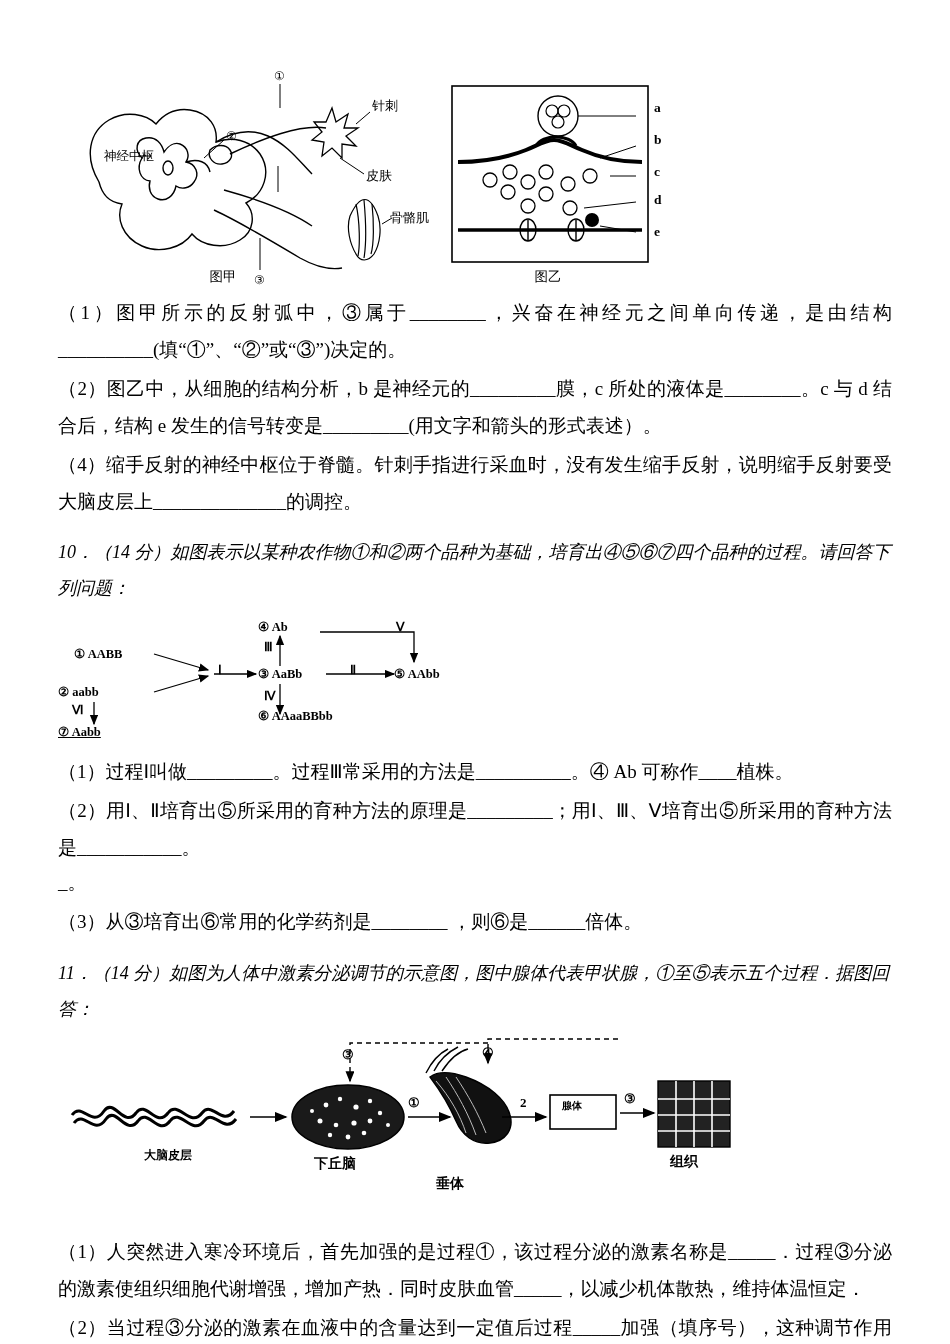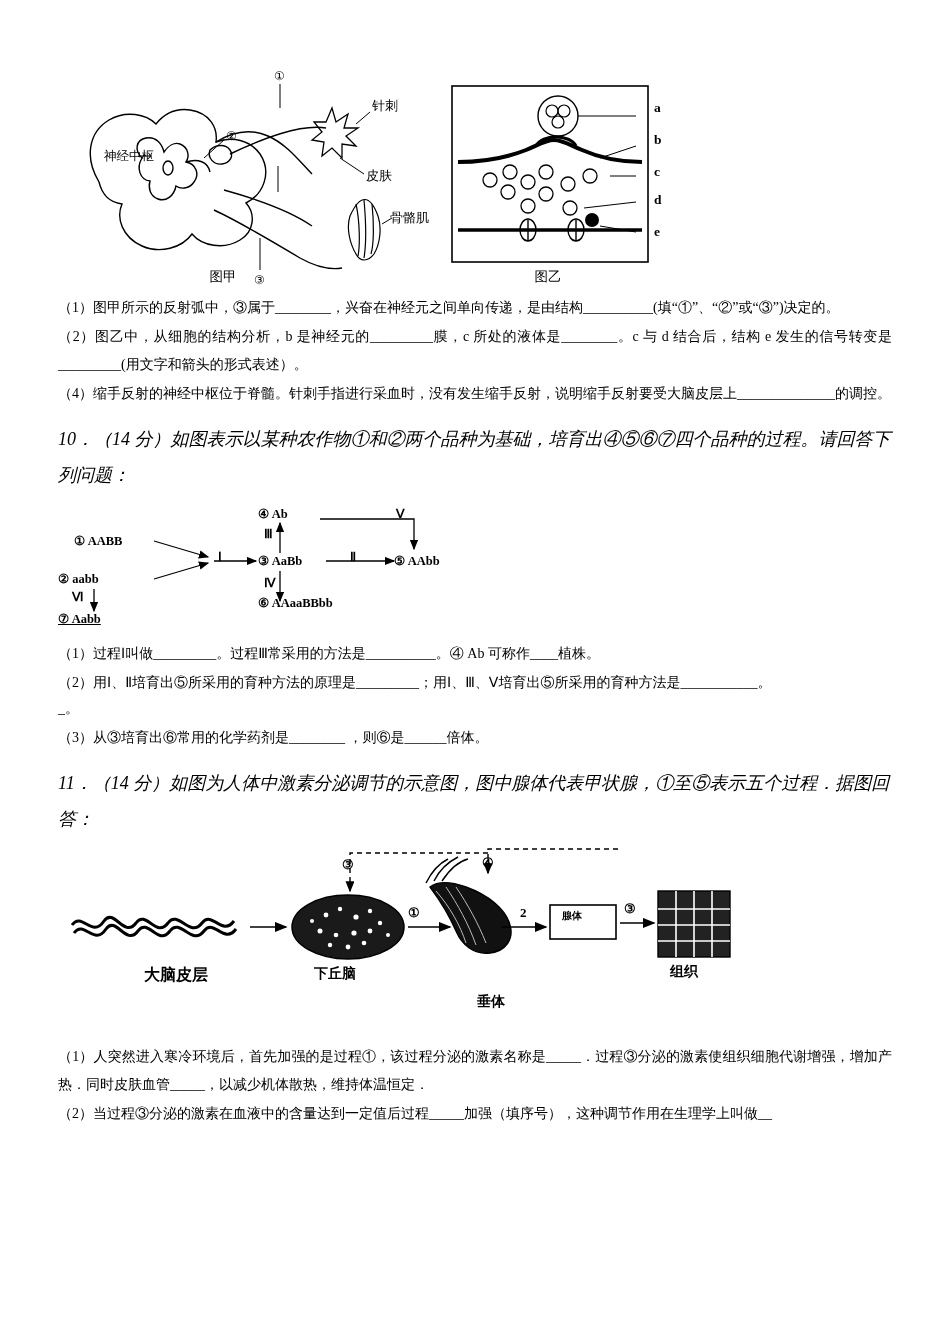--- a/index.html
+++ b/index.html
@@ -10,21 +10,21 @@
     color:#000;
   }
   .page{
     position:relative;
     width:950px;
     min-height:1344px;
     box-sizing:border-box;
     padding:56px 58px 30px 58px;
   }
   .qtext{
-    font-size:14px;
+    font-size:19px;
     line-height:1.95;
     text-align:justify;
     margin:0 0 2px 0;
     font-family:"Liberation Serif", serif;
   }
   .section-head{
     font-size:18px;
     line-height:2.0;
     margin:14px 0 6px 0;
     font-style:italic;
@@ -323,23 +323,23 @@
         <line x1="444" y1="80" x2="488" y2="80"></line>
         <line x1="562" y1="76" x2="596" y2="76"></line>
       </g>
 
       <g stroke="#000" stroke-width="1.4" fill="none" stroke-dasharray="5,4" marker-end="url(#ah2)">
         <path d="M430,6 L292,6 L292,44"></path>
         <path d="M560,2 L430,2 L430,26"></path>
       </g>
     </svg>
 
-    <div class="lbl" style="left:86px;top:118px;font-size:16px;">大脑皮层</div>
+    <div class="lbl" style="left:86px;top:110px;font-size:12px;">大脑皮层</div>
     <div class="lbl" style="left:256px;top:118px;font-size:14px;">下丘脑</div>
-    <div class="lbl" style="left:378px;top:146px;font-size:14px;margin-left:41px;">垂体</div>
+    <div class="lbl" style="left:378px;top:138px;font-size:14px;">垂体</div>
     <div class="lbl" style="left:504px;top:62px;font-size:10px;">腺体</div>
     <div class="lbl" style="left:612px;top:116px;font-size:14px;">组织</div>
 
     <div class="lbl" style="left:350px;top:58px;font-size:13px;">①</div>
     <div class="lbl" style="left:462px;top:58px;font-size:13px;">2</div>
     <div class="lbl" style="left:566px;top:54px;font-size:13px;">③</div>
     <div class="lbl" style="left:284px;top:10px;font-size:13px;">③</div>
     <div class="lbl" style="left:424px;top:8px;font-size:13px;">④</div>
   </div>
 

